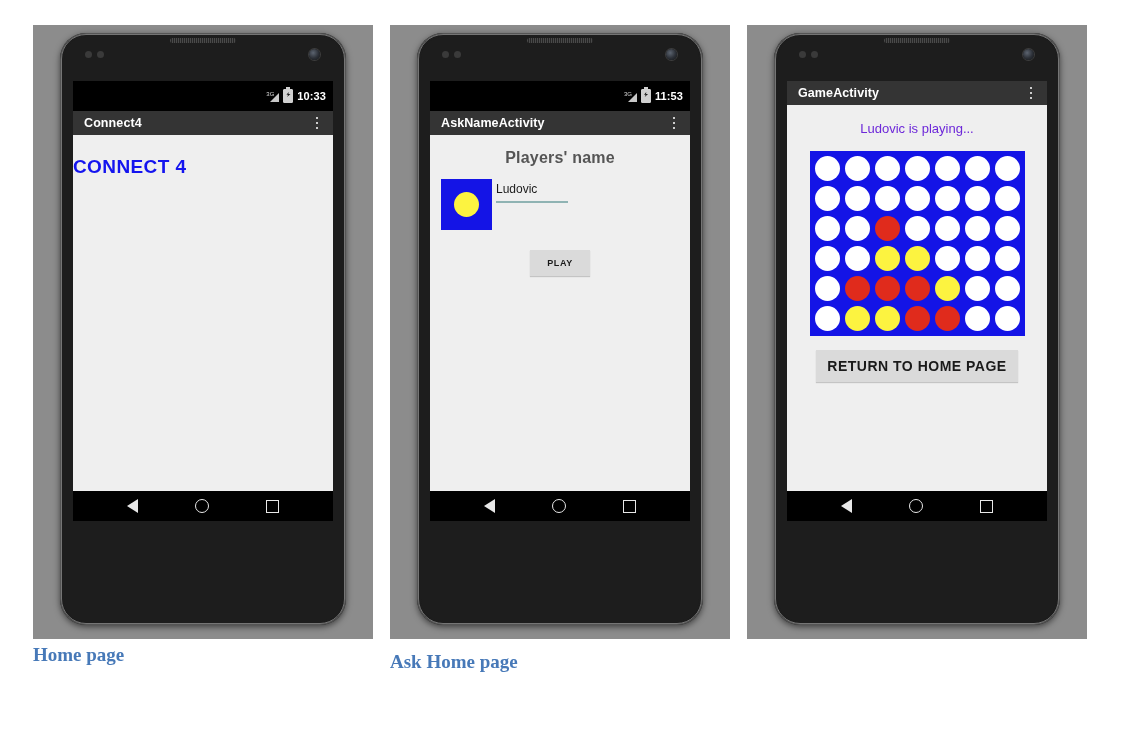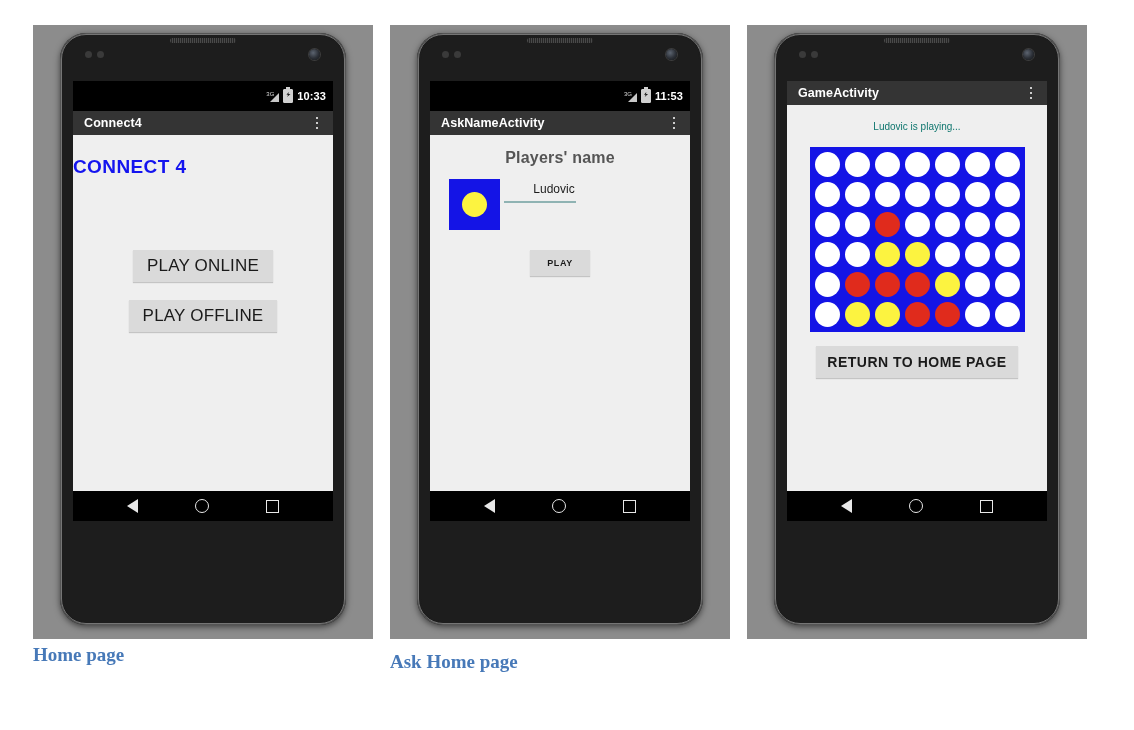--- a/index.html
+++ b/index.html
@@ -280,22 +280,21 @@
     color: #555555;
     font-size: 16px;
     font-weight: bold;
     margin-top: 14px;
     letter-spacing: .2px;
   }
   .player-row {
     display: flex;
     align-items: flex-start;
     margin-top: 12px;
-    padding-left: 19px;
-    text-align: center;
+    padding-left: 11px;
   }
   .player-row.second { margin-top: 10px; }
   .token-box {
     width: 51px;
     height: 51px;
     background: #1414e6;
     display: flex;
     align-items: center;
     justify-content: center;
     flex: none;
@@ -335,22 +334,22 @@
     font-weight: bold;
     letter-spacing: .6px;
     padding: 8px 17px;
     box-shadow: 0 1px 1px rgba(0,0,0,.18);
     cursor: pointer;
   }
 
   
   .turn-text {
     text-align: center;
-    color: #0f766e;
-    font-size: 10px;
+    color: #6d28d9;
+    font-size: 13px;
     margin-top: 16px;
   }
   .board-wrap {
     display: flex;
     justify-content: center;
     margin-top: 15px;
   }
   .board {
     background: #1414e6;
     padding: 3px;
@@ -434,24 +433,20 @@
             <span class="ab-title">Connect4</span>
             <span class="ab-overflow">
                 <i></i>
                 <i></i>
                 <i></i>
               </span>
           </div>
 
           <div class="content">
             <div class="home-title">CONNECT 4</div>
-            <div class="home-buttons">
-              <button class="mbtn">PLAY ONLINE</button>
-              <button class="mbtn">PLAY OFFLINE</button>
-            </div>
           </div>
 
           <div class="navbar">
             <span class="nav-back"></span>
             <span class="nav-home"></span>
             <span class="nav-recent"></span>
           </div>
 
         </div>
       </div>

